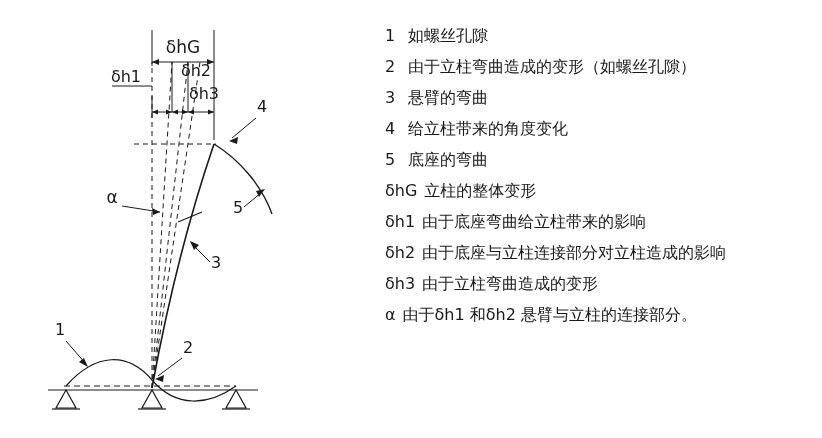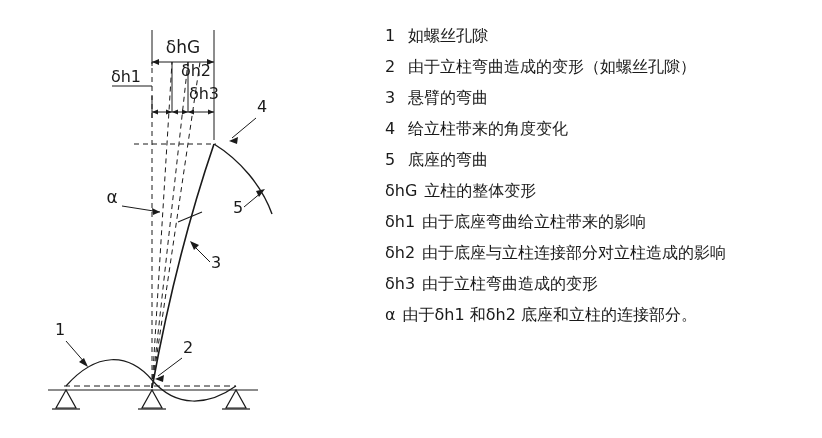--- a/index.html
+++ b/index.html
@@ -197,17 +197,17 @@
       <div class="legend-row">
         <span class="legend-key wide">δh2</span>
         <span class="legend-text">由于底座与立柱连接部分对立柱造成的影响</span>
       </div>
       <div class="legend-row">
         <span class="legend-key wide">δh3</span>
         <span class="legend-text">由于立柱弯曲造成的变形</span>
       </div>
       <div class="legend-row">
         <span class="legend-key wide">α</span>
-        <span class="legend-text">由于δh1 和δh2 底座和立柱的连接部分。</span>
+        <span class="legend-text">由于δh1 和δh2 悬臂与立柱的连接部分。</span>
       </div>
     </div>
 
 </div>
 
 </body></html>

